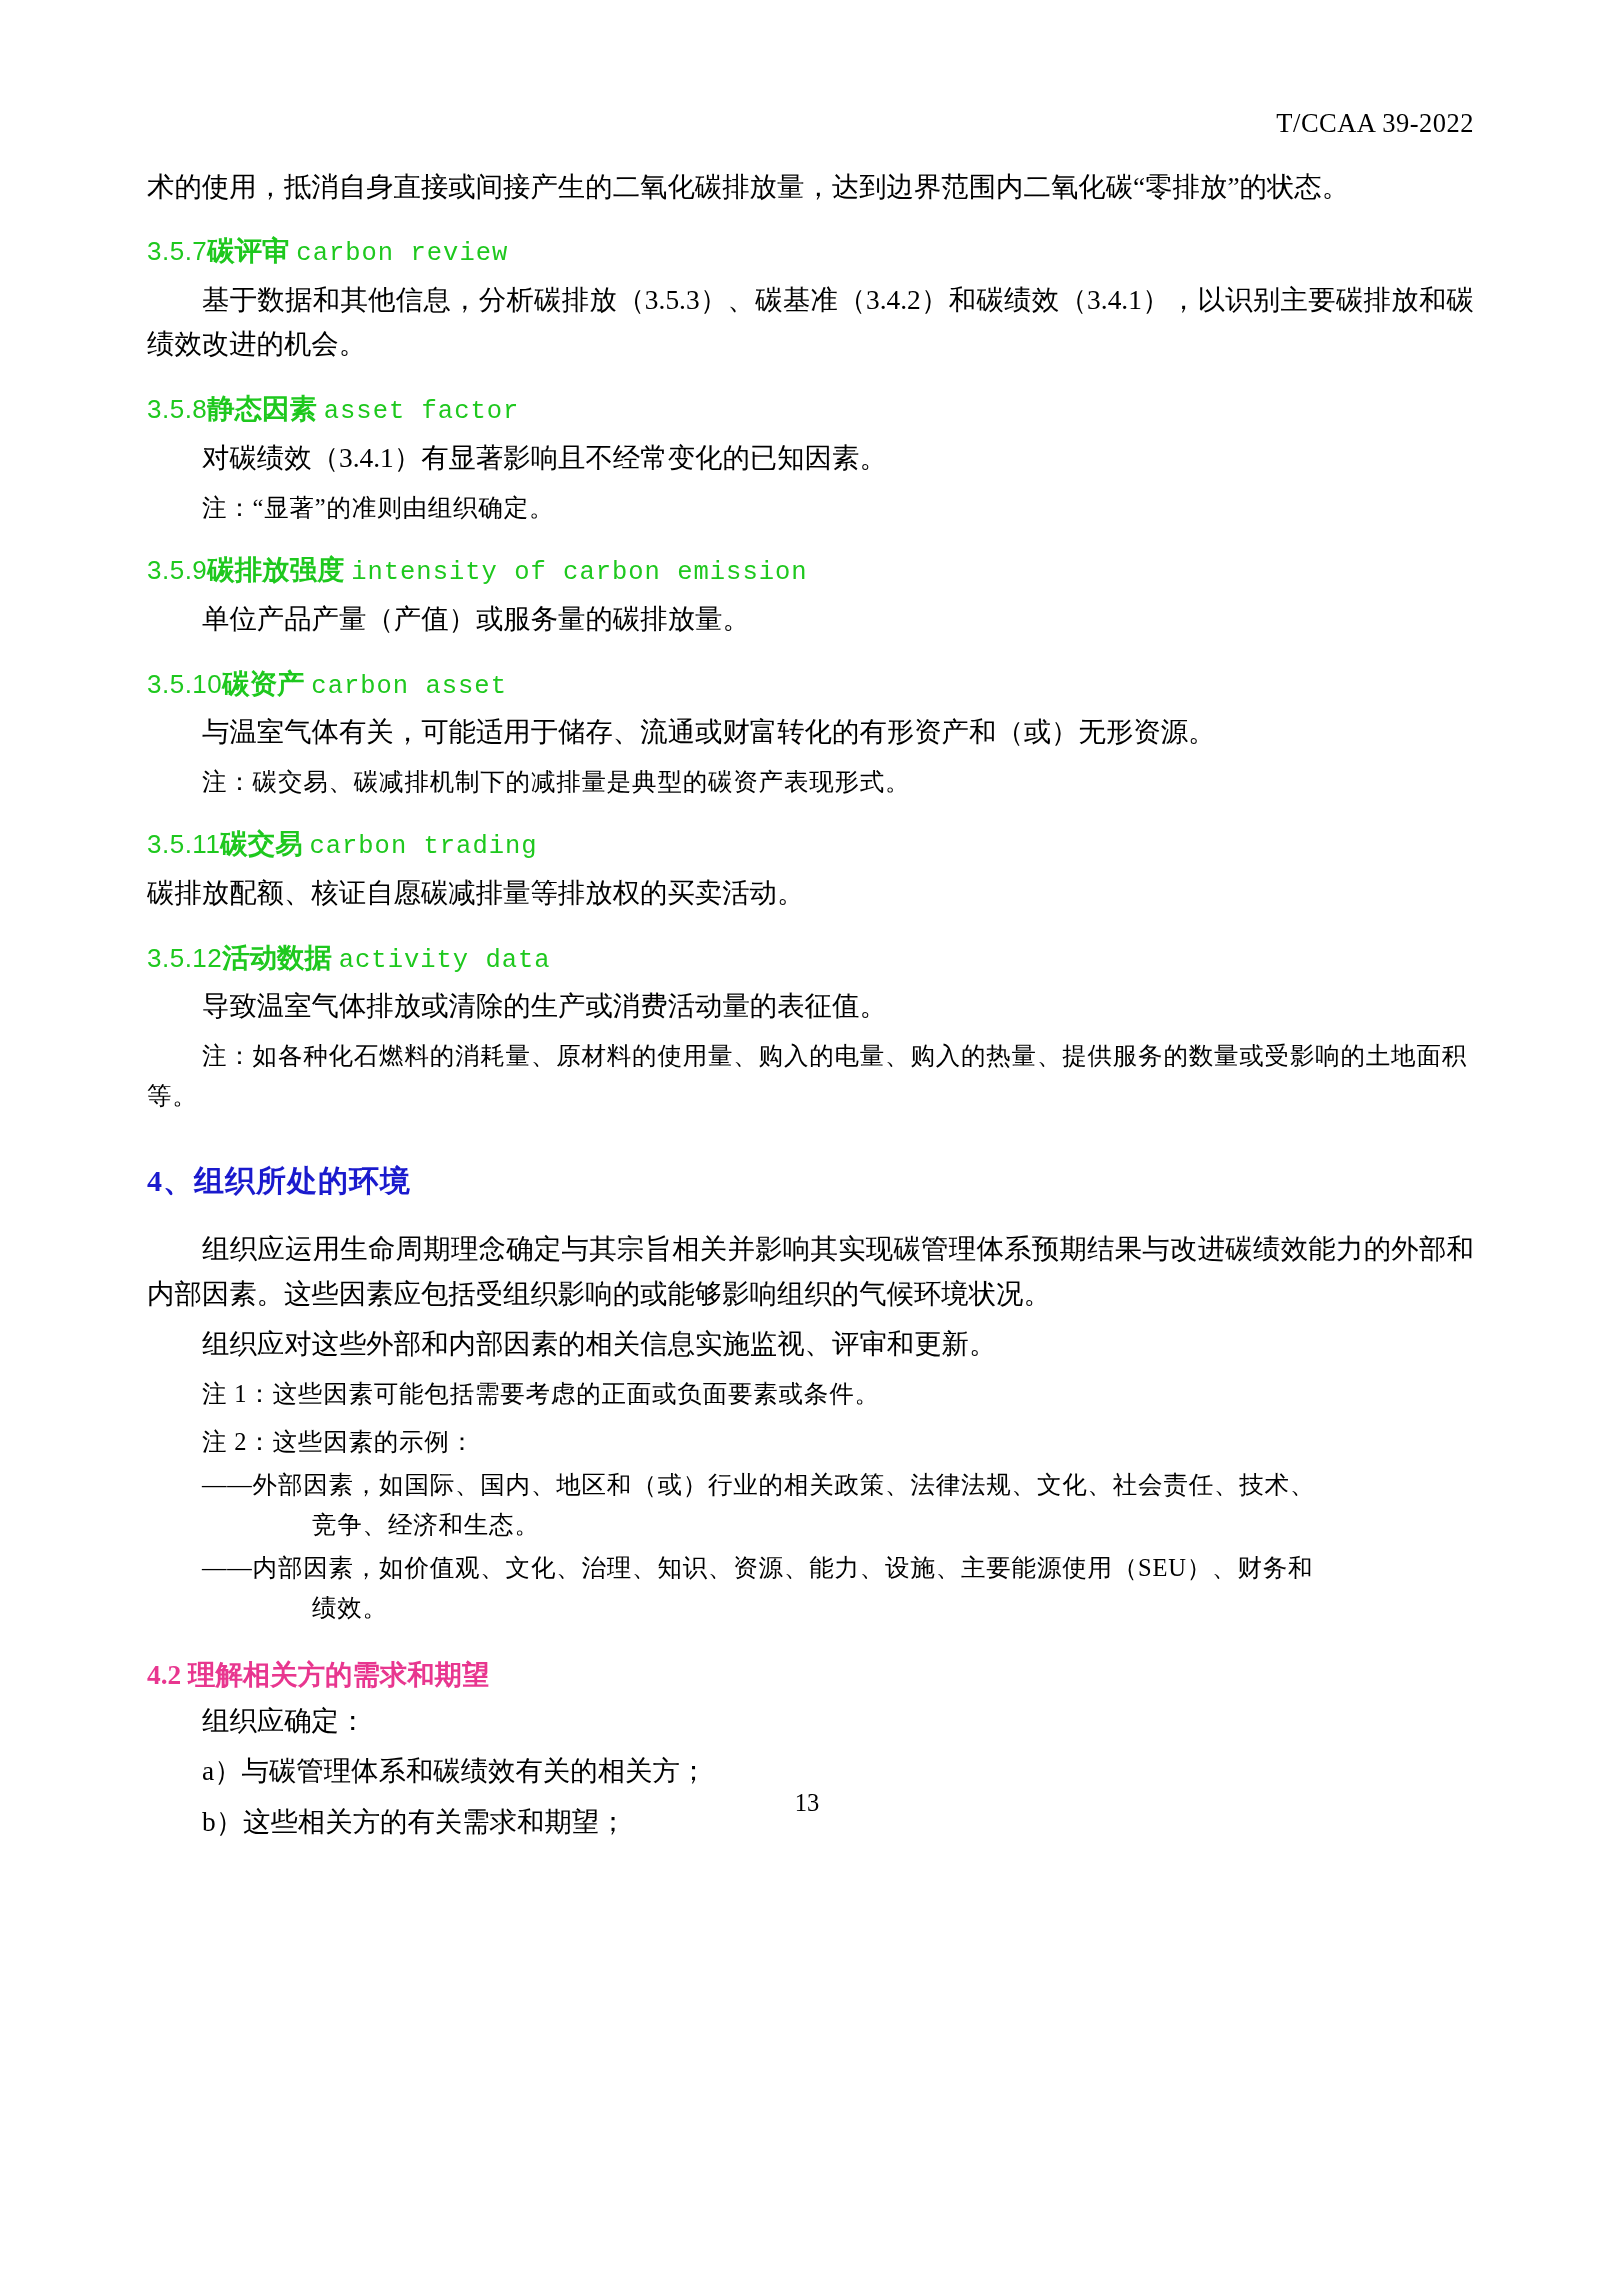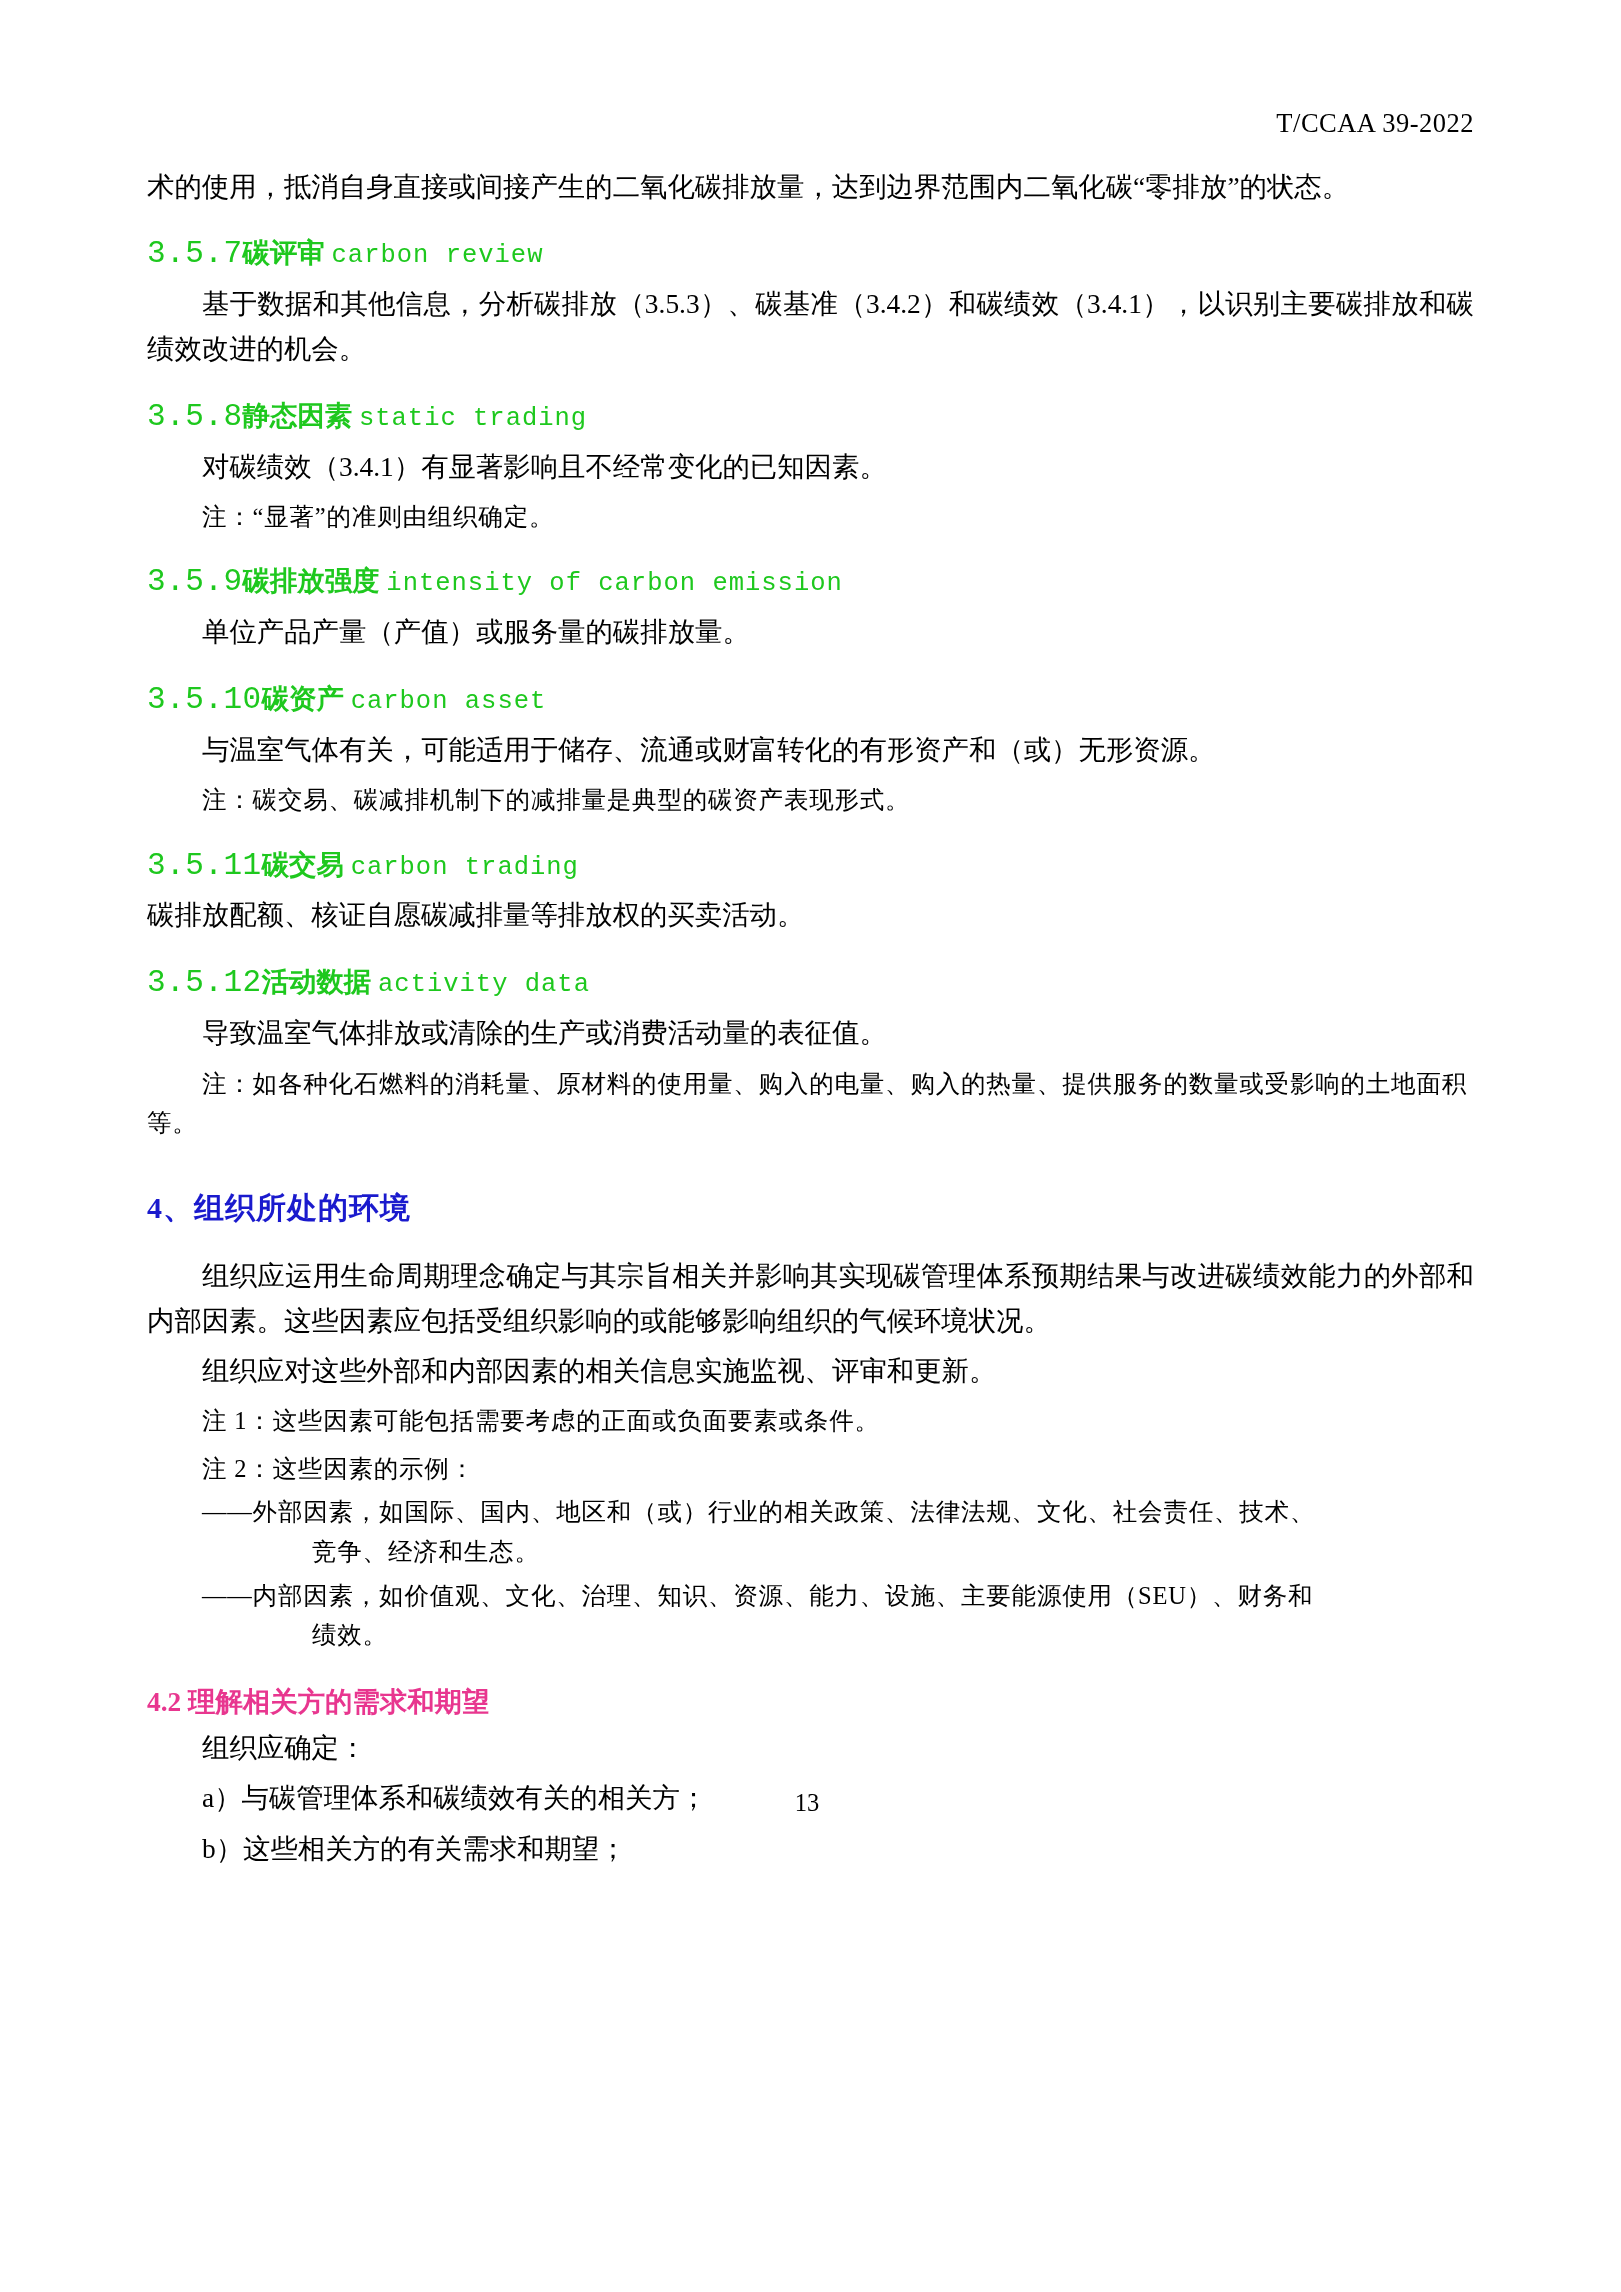--- a/index.html
+++ b/index.html
@@ -40,22 +40,22 @@
     font-family: Liberation Serif, serif;
   }
   .term-heading {
     color: #1ec81e;
     font-size: 27.4px;
     line-height: 1.55;
     margin: 21.6px 0 3.9px 0;
     font-family: "Liberation Serif", serif;
   }
   .term-heading .num {
-    font-family: Liberation Mono, monospace;
-    font-size: 31px;
+    font-family: Liberation Sans, sans-serif;
+    font-size: 26px;
     letter-spacing: 0.5px;
   }
   .term-heading .cn {
     font-weight: bold;
     font-family: "Liberation Serif", serif;
   }
   .term-heading .en {
     font-family: "Liberation Mono", monospace;
     font-size: 25.5px;
     letter-spacing: 1px;
@@ -118,21 +118,21 @@
   <div class="header-code">T/CCAA 39-2022</div>
 
   <p class="para">术的使用，抵消自身直接或间接产生的二氧化碳排放量，达到边界范围内二氧化碳“零排放”的状态。</p>
 
   <div class="term-heading">
     <span class="num">3.5.7</span><span class="cn">碳评审</span> <span class="en">carbon review</span>
   </div>
   <p class="para indent">基于数据和其他信息，分析碳排放（3.5.3）、碳基准（3.4.2）和碳绩效（3.4.1），以识别主要碳排放和碳绩效改进的机会。</p>
 
   <div class="term-heading">
-    <span class="num">3.5.8</span><span class="cn">静态因素</span> <span class="en">static trading</span>
+    <span class="num">3.5.8</span><span class="cn">静态因素</span> <span class="en">asset factor</span>
   </div>
   <p class="para indent">对碳绩效（3.4.1）有显著影响且不经常变化的已知因素。</p>
   <p class="note">注：“显著”的准则由组织确定。</p>
 
   <div class="term-heading">
     <span class="num">3.5.9</span><span class="cn">碳排放强度</span> <span class="en">intensity of carbon emission</span>
   </div>
   <p class="para indent">单位产品产量（产值）或服务量的碳排放量。</p>
 
   <div class="term-heading">

